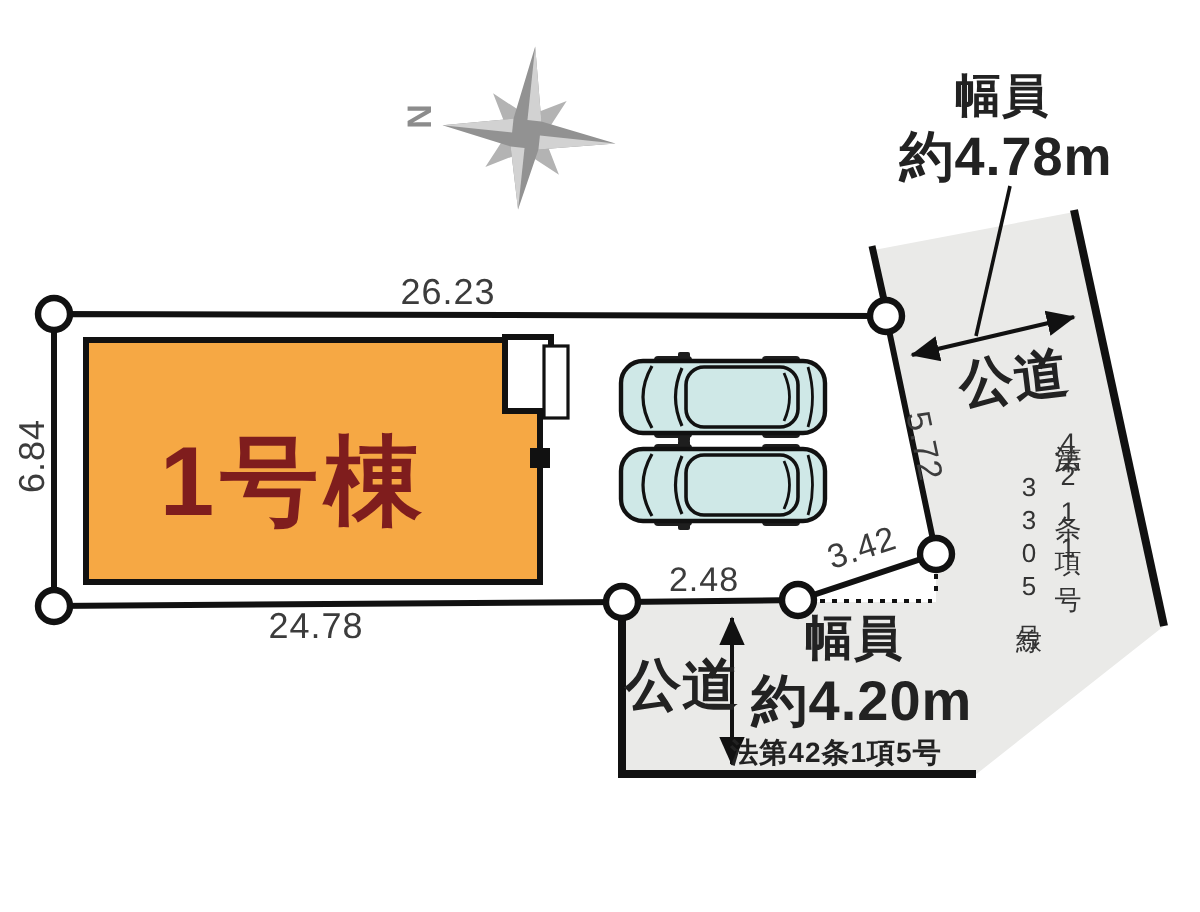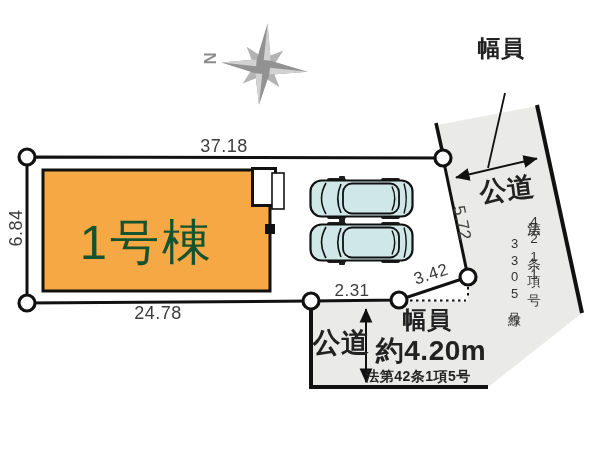--- a/index.html
+++ b/index.html
@@ -13,21 +13,21 @@
     position:absolute; white-space:nowrap; color:#2f2f2f;
     transform:translate(-50%,-50%); line-height:1; letter-spacing:0.5px;
   }
   .rot-90 { transform:translate(-50%,-50%) rotate(-90deg); }
   .rot78  { transform:translate(-50%,-50%) rotate(78deg); }
   .rot-18 { transform:translate(-50%,-50%) rotate(-18deg); }
   .rot-7  { transform:translate(-50%,-50%) rotate(-7deg); }
   .jp { font-weight:600; color:#222; }
   .dim { color:#3c3c3c; font-weight:500; }
   .building-label {
-    font-weight:400; color:#14532d; letter-spacing:3px;
+    font-weight:700; color:#7f1d1d; letter-spacing:3px;
   }
   .compass-n { color:#8c8c8c; font-weight:700; }
   .vtext {
     position:absolute; writing-mode:vertical-rl; text-orientation:upright;
     font-size:13.5px; letter-spacing:1.5px; color:#333; font-weight:500;
     line-height:1;
   }
 </style>
 </head>
 <body>
@@ -94,28 +94,29 @@
       <polygon points="45,0 7,7 7,0" fill="#d2d2d2"></polygon>
       <polygon points="0,38 -7,7 0,7" fill="#d2d2d2"></polygon>
       <polygon points="-42,0 -7,-7 -7,0" fill="#d2d2d2"></polygon>
     </g>
   </svg>
 
   <div class="t compass-n rot-90" style="left:210px; top:58px; font-size:17px;">N</div>
 
   <div class="t building-label" style="left:147px; top:242px; font-size:49px;">1号棟</div>
 
-  <div class="t dim" style="left:224px; top:146px; font-size:18px;">37.18</div>
+  <div class="t dim" style="left:224px; top:146px; font-size:18px;">26.23</div>
   <div class="t dim rot-90" style="left:16px; top:228px; font-size:18px;">6.84</div>
   <div class="t dim" style="left:158px; top:313px; font-size:18px;">24.78</div>
-  <div class="t dim" style="left:352px; top:290px; font-size:17px;">2.31</div>
+  <div class="t dim" style="left:352px; top:290px; font-size:17px;">2.48</div>
   <div class="t dim rot-18" style="left:431px; top:274px; font-size:17px;">3.42</div>
   <div class="t dim rot78" style="left:462px; top:223px; font-size:17px;">5.72</div>
 
   <div class="t jp" style="left:501px; top:48px; font-size:23px;">幅員</div>
+  <div class="t jp" style="left:503px; top:79px; font-size:27px;">約4.78m</div>
   <div class="t jp rot-7" style="left:507px; top:190px; font-size:27px;">公道</div>
   <span class="vtext" style="left:527px; top:211px;">法第42条1項1号</span>
   <span class="vtext" style="left:508px; top:236px; font-size:13px;">3305号線</span>
 
   <div class="t jp" style="left:341px; top:343px; font-size:28px;">公道</div>
   <div class="t jp" style="left:427px; top:320px; font-size:24px;">幅員</div>
   <div class="t jp" style="left:431px; top:351px; font-size:28px;">約4.20m</div>
   <div class="t jp" style="left:418px; top:376px; font-size:14px;">法第42条1項5号</div>
 
 </div>

